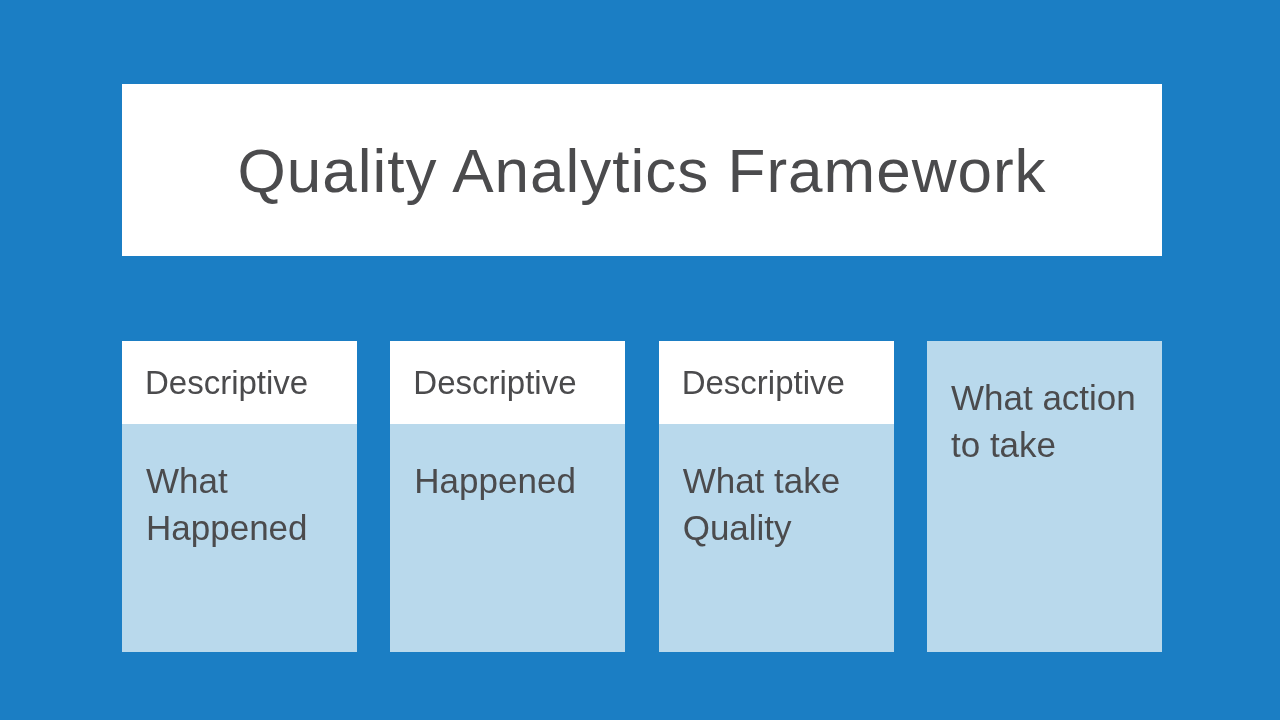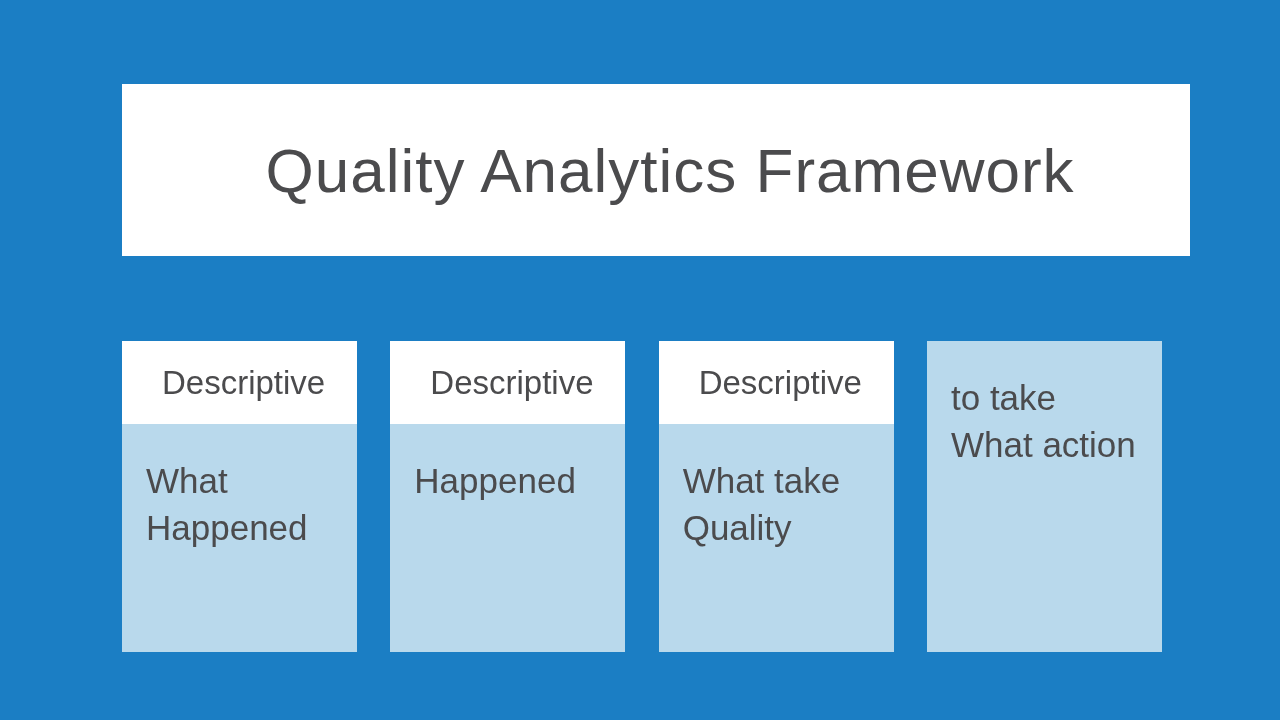--- a/index.html
+++ b/index.html
@@ -19,21 +19,20 @@
   .title-box {
     position: absolute;
     left: 122px;
     top: 84px;
     width: 1040px;
     height: 172px;
     background: var(--panel-color, #ffffff);
     display: flex;
     align-items: center;
     justify-content: center;
-    padding-left: 28px;
   }
   .slide-title {
     margin: 0;
     font-size: 62px;
     font-weight: 400;
     letter-spacing: 1px;
     color: var(--text-color, #4b4b4d);
     white-space: nowrap;
   }
   .cards-row {
@@ -50,21 +49,21 @@
     height: 311px;
     display: flex;
     flex-direction: column;
   }
   .card-header {
     height: 83px;
     flex: 0 0 83px;
     background: var(--panel-color, #ffffff);
     display: flex;
     align-items: center;
-    padding-left: 40px;
+    padding-left: 23px;
     box-sizing: border-box;
     font-size: 33px;
     color: var(--text-color, #4b4b4d);
     white-space: nowrap;
   }
   .card-body {
     flex: 1;
     background: var(--card-body-color, #b9d9ec);
     padding: 33px 10px 6px 24px;
     box-sizing: border-box;
@@ -111,19 +110,19 @@
         <span>Descriptive</span>
       </div>
       <div class="card-body">
         <div class="card-body-line">What take</div>
         <div class="card-body-line">Quality</div>
       </div>
     </div>
 
     <div class="card">
       <div class="card-body">
+        <div class="card-body-line">What action</div>
         <div class="card-body-line">to take</div>
-        <div class="card-body-line">What action</div>
       </div>
     </div>
 
   </div>
 </div>
 
 </body></html>

